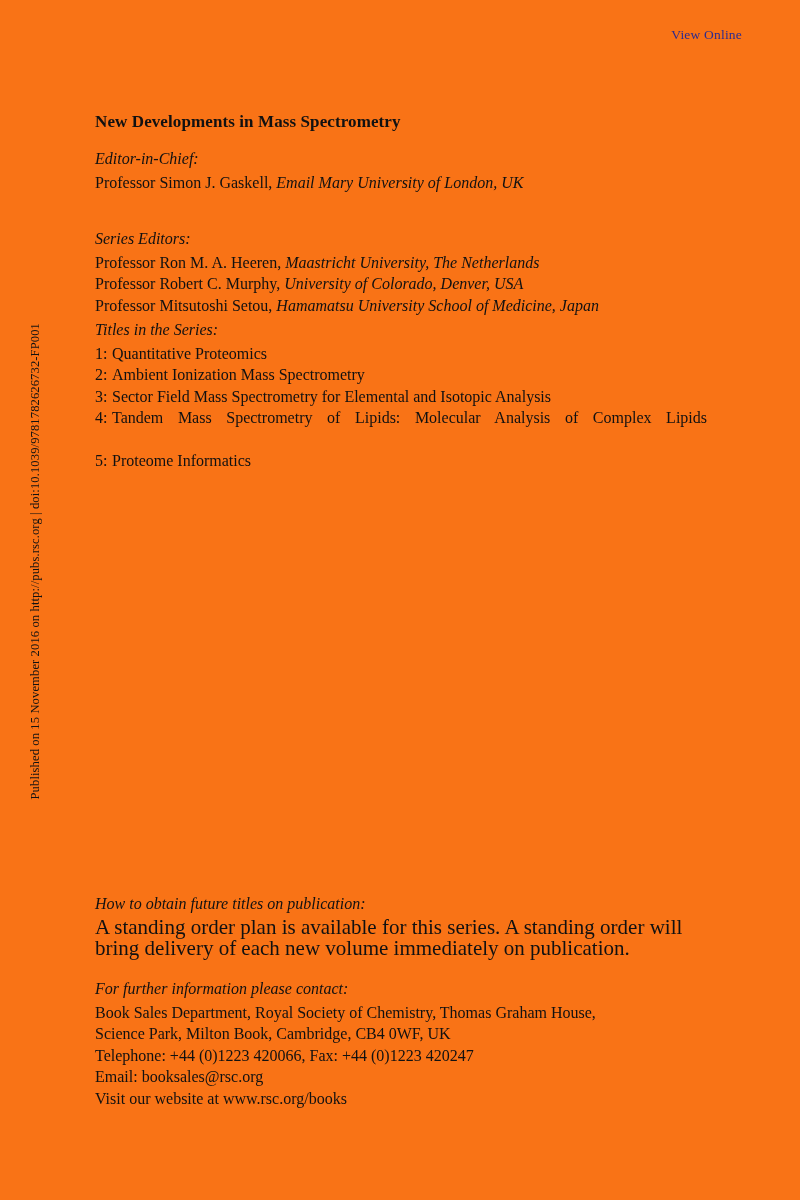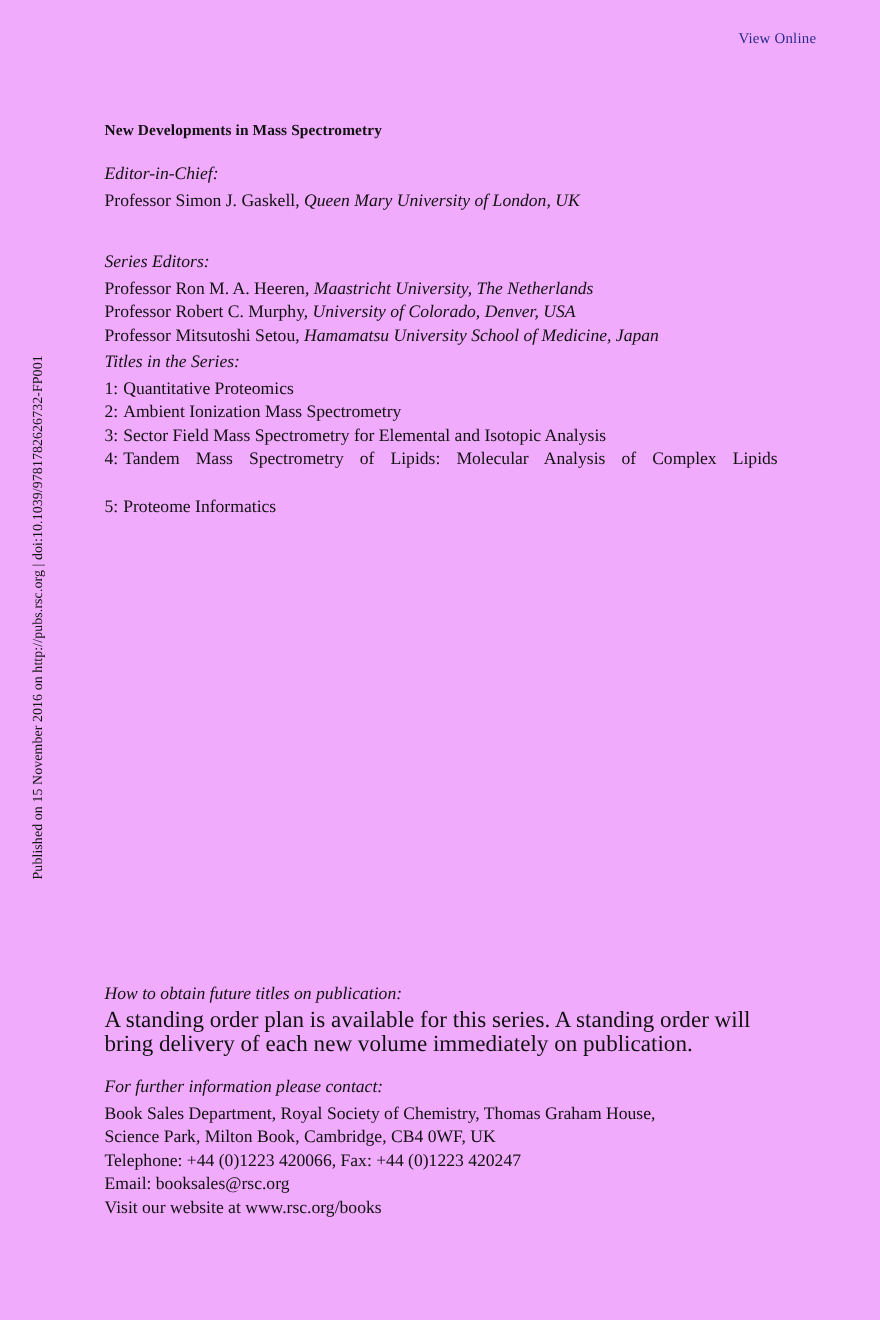--- a/index.html
+++ b/index.html
@@ -14,21 +14,21 @@
     font-family: "Liberation Serif", "DejaVu Serif", serif;
     color: #111111;
     overflow: hidden;
   }
 
   .page {
     position: absolute;
     inset: 0;
     width: 800px;
     height: 1200px;
-    background: #f0abfc;
+    background: #f97316;
   }
 
   
   .view-online {
     position: absolute;
     top: 27px;
     right: 58px;
     font-size: 13.5px;
     color: #2b2b8f;
     letter-spacing: 0.2px;
@@ -64,21 +64,21 @@
     left: 95px;
     top: 0;
     width: 612px;
   }
 
   .doc-title {
     position: absolute;
     top: 112px;
     left: 0;
     width: 612px;
-    font-size: 14px;
+    font-size: 17px;
     font-weight: bold;
     letter-spacing: 0.1px;
     line-height: 1.2;
   }
 
   .block { position: absolute; left: 0; width: 612px; }
   .block-editor-in-chief { top: 148px; }
   .block-series-editors  { top: 228px; }
   .block-titles          { top: 319px; }
   .block-standing-order  { top: 893px; }
@@ -148,21 +148,21 @@
   </div>
 
   <div class="content">
 
     <div class="doc-title">New Developments in Mass Spectrometry</div>
 
     <div class="block block-editor-in-chief">
       <div class="section-heading">Editor-in-Chief:</div>
       <div class="line">
         <span>Professor Simon J. Gaskell,</span>
-        <span class="affil">Queen Mary University of London, UK</span>
+        <span class="affil">Email Mary University of London, UK</span>
       </div>
     </div>
 
     <div class="block block-series-editors">
       <div class="section-heading">Series Editors:</div>
       <div class="line">
         <span>Professor Ron M. A. Heeren,</span>
         <span class="affil">Maastricht University, The Netherlands</span>
       </div>
       <div class="line">

